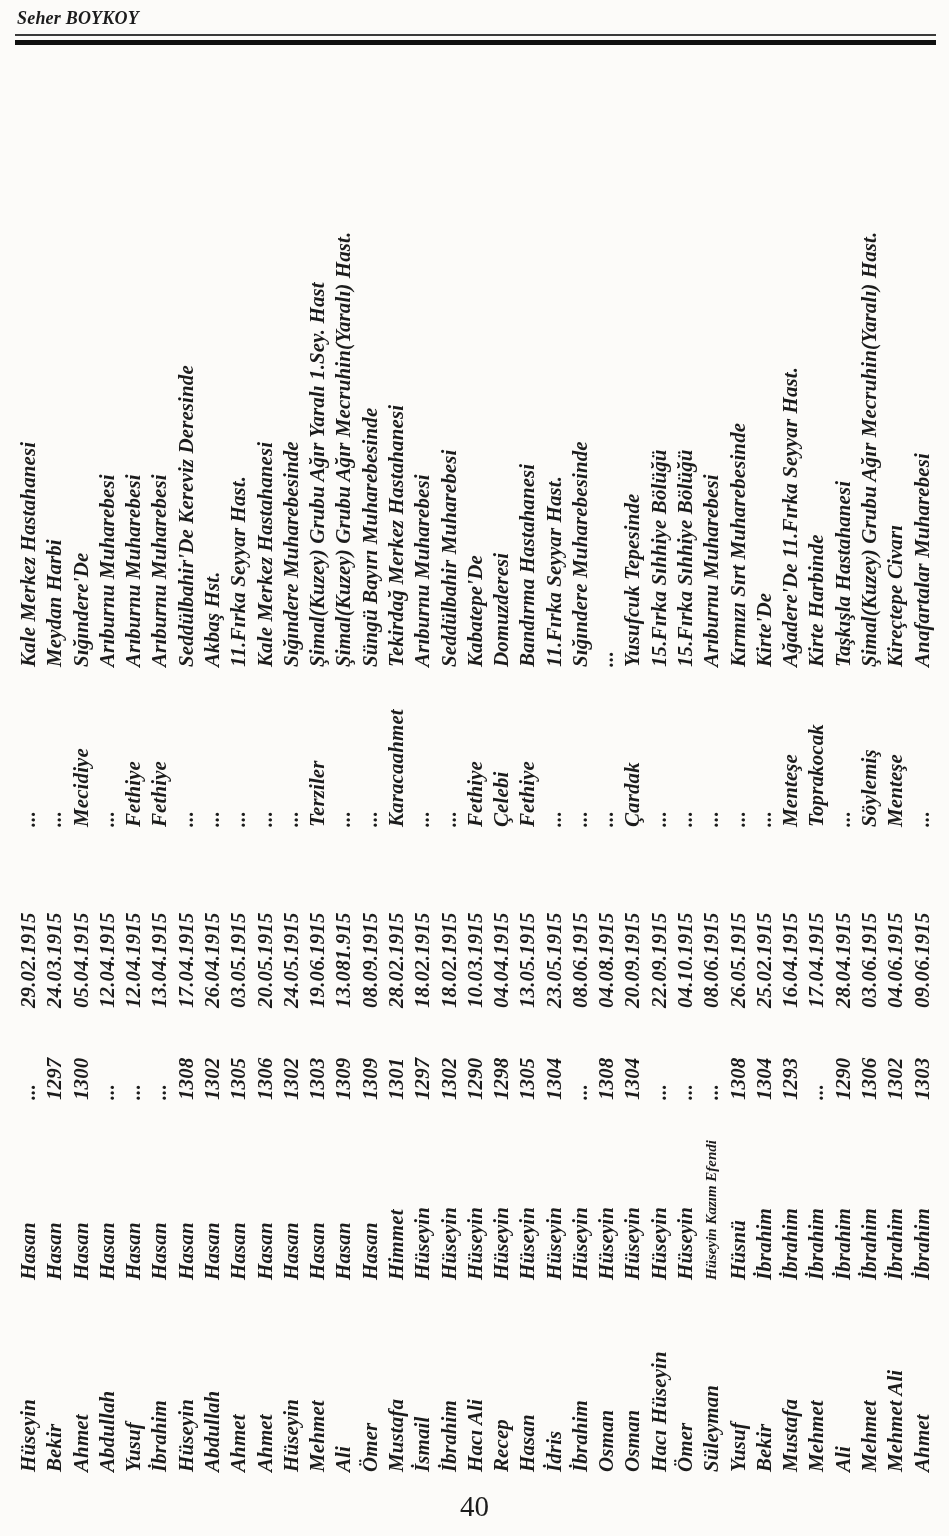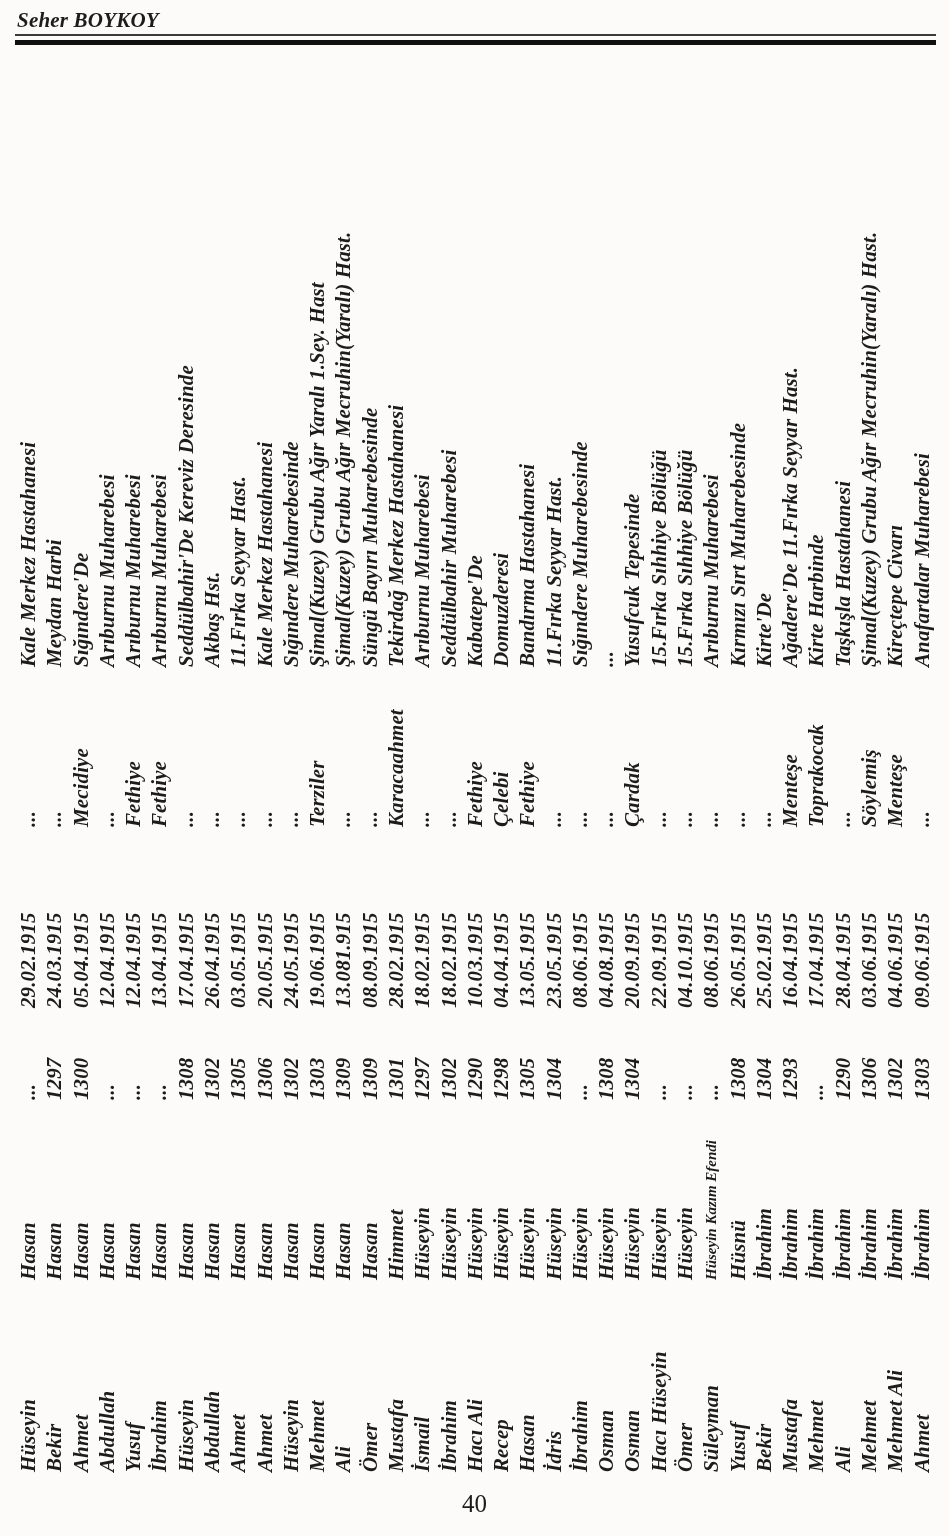--- a/index.html
+++ b/index.html
@@ -8,21 +8,21 @@
     background:#fcfbf9;
     position:relative;
     overflow:hidden;
     font-family:"Liberation Serif", serif;
     color:#1c1c1c;
   }
   
   .running-header{
     position:absolute;top:8px;left:17px;right:14px;
     display:flex;justify-content:space-between;align-items:flex-end;
-    font-style:italic;font-size:21px;font-weight:600;
+    font-style:italic;font-size:18px;font-weight:600;
     letter-spacing:.2px;white-space:nowrap;
   }
   .rule{position:absolute;left:15px;right:13px;}
   .rule-thin{top:34px;height:2px;background:#3a3a3a;}
   .rule-thick{top:40px;height:5px;background:#101010;}
   
   .rotated-wrap{
     position:absolute;
     left:15px;top:1480px;
     width:1290px;height:920px;
@@ -50,21 +50,21 @@
   col.c-name{width:192px;}
   col.c-father{width:180px;}
   col.c-year{width:92px;}
   col.c-date{width:181px;}
   col.c-place{width:160px;}
   col.c-location{width:485px;}
   
   .page-number{
     position:absolute;left:0;right:0;top:1490px;
     text-align:center;
-    font-size:25px;font-weight:400;
+    font-size:29px;font-weight:400;
   }
 </style>
 </head>
 <body>
 
 <div class="running-header">
   <span>Seher BOYKOY</span>
 </div>
 <div class="rule rule-thin"></div>
 <div class="rule rule-thick"></div>

